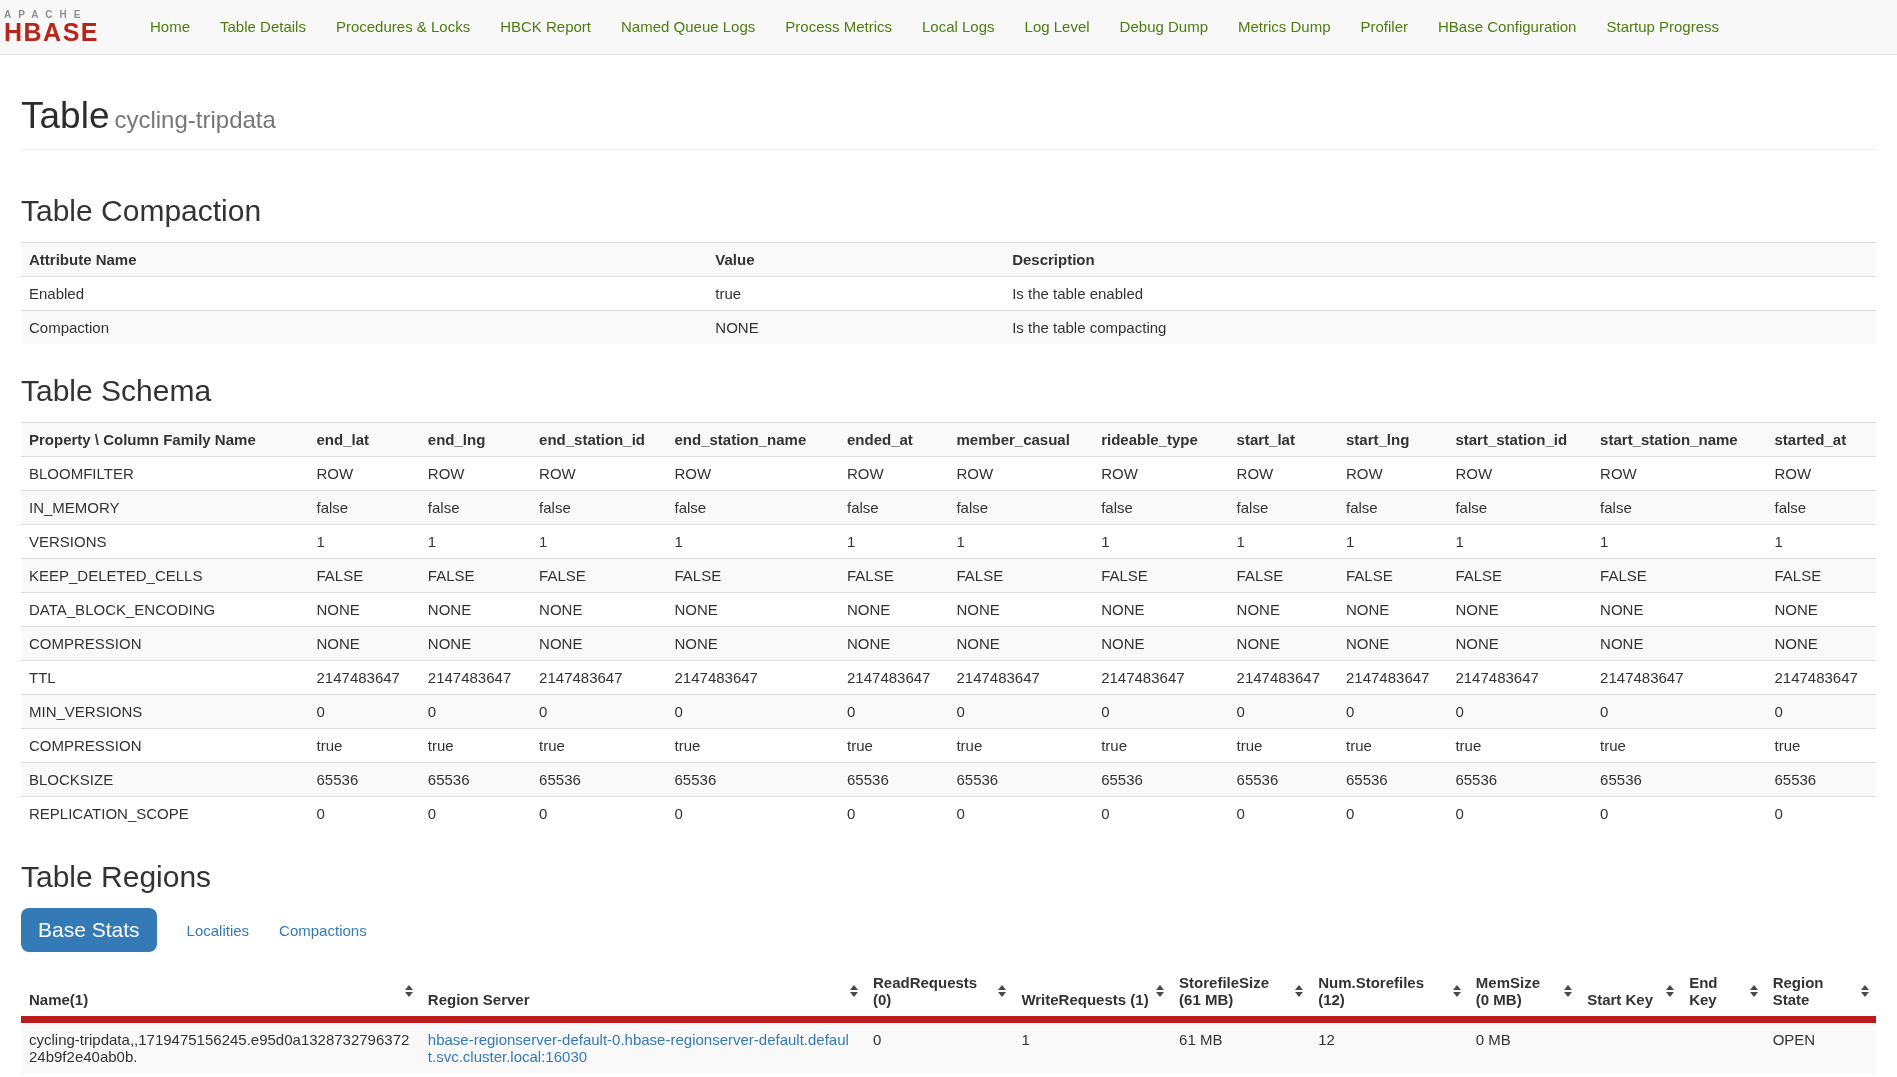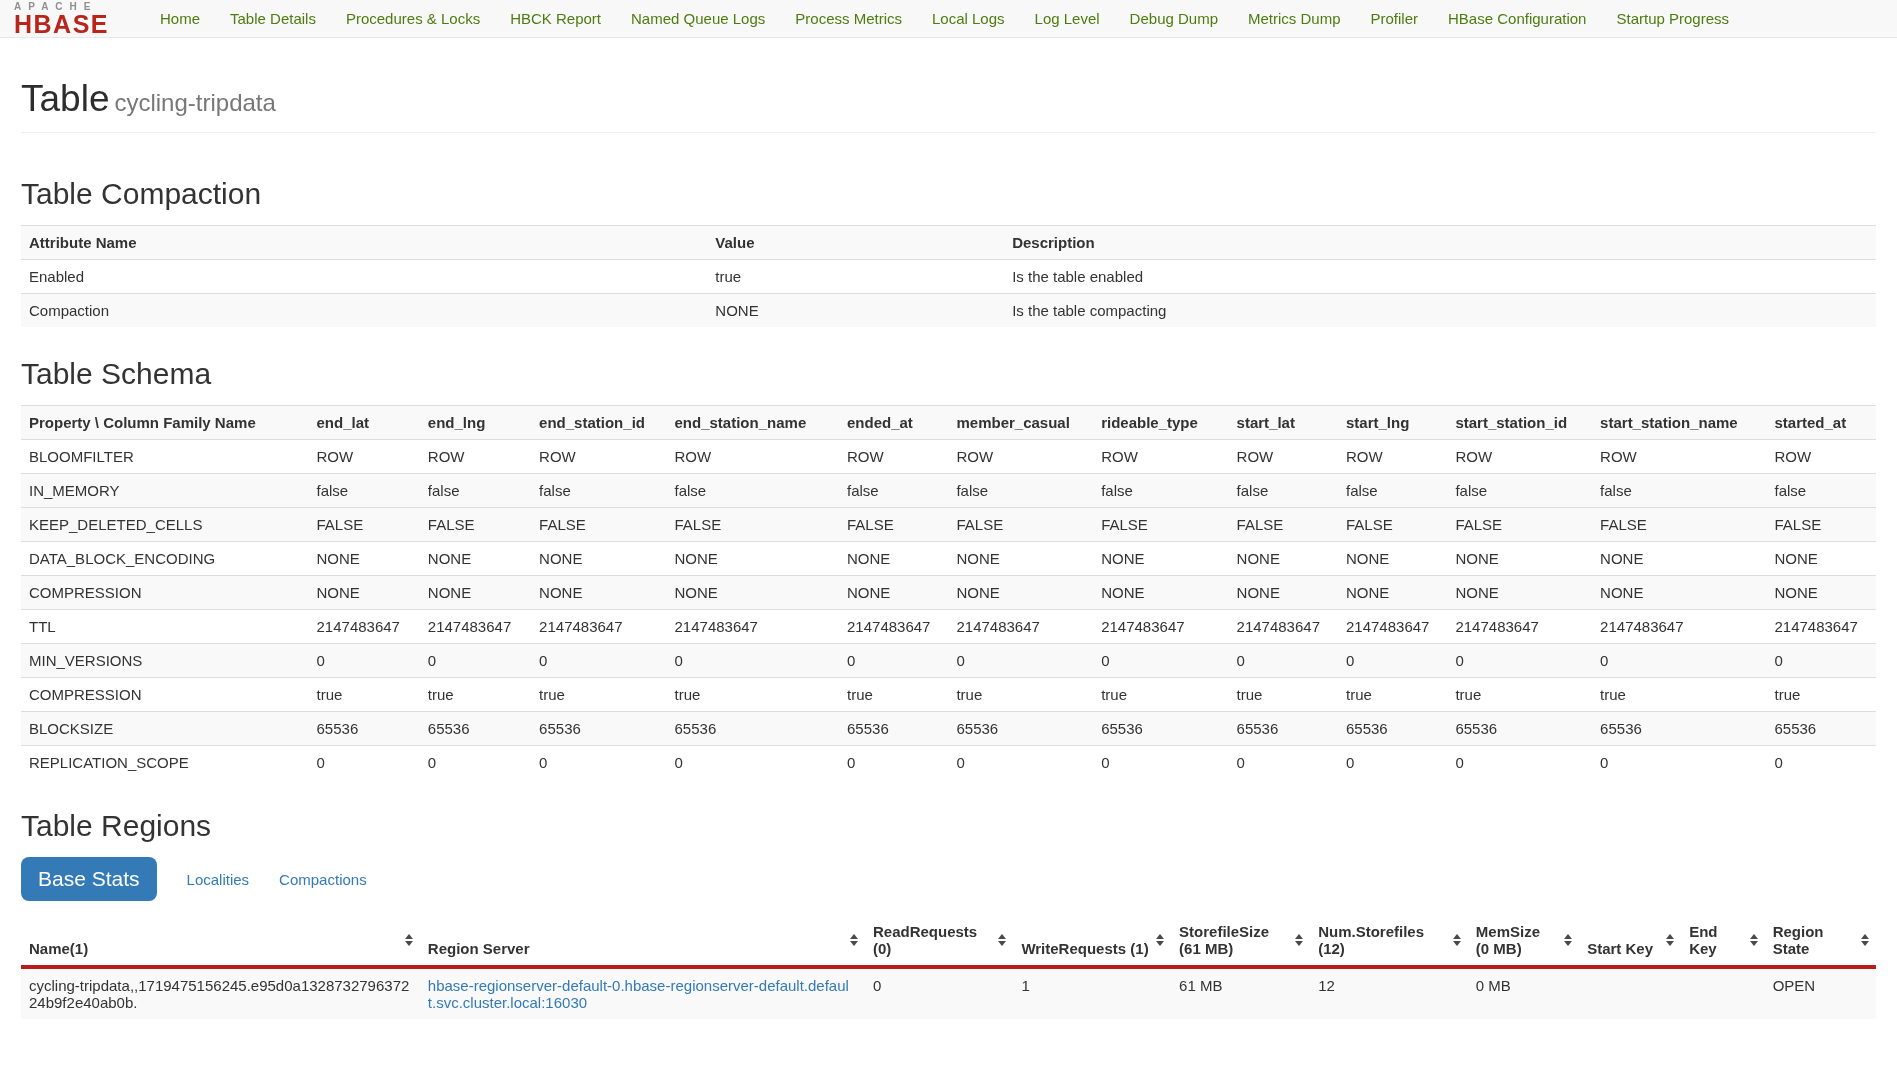--- a/index.html
+++ b/index.html
@@ -1,22 +1,22 @@
 <!DOCTYPE html>
 <html><head>
 <meta charset="utf-8">
 <style>
   * { box-sizing: border-box; margin: 0; padding: 0; }
   html, body { width: 1897px; height: 1077px; overflow: hidden; background: #fff; }
   body { font-family: "Liberation Sans", "DejaVu Sans", sans-serif; color: #333; font-size: 15px; }
 
   
   .navbar {
-    height: 38px; background: #f8f8f8; border-bottom: 1px solid #e7e7e7;
-    display: flex; align-items: center; padding-left: 10px;
+    height: 55px; background: #f8f8f8; border-bottom: 1px solid #e7e7e7;
+    display: flex; align-items: center; 
   }
   .logo { display: flex; flex-direction: column; justify-content: center; margin-right: 32px; cursor: pointer; padding: 2px 4px; }
   .logo-top { font-size: 10px; font-weight: bold; letter-spacing: 7px; color: #8e8e8e; line-height: 11px; text-shadow: 0 1px 0 #fff; }
   .logo-bottom { font-size: 25px; font-weight: 800; color: #b8251b; letter-spacing: 1.5px; line-height: 25px; font-stretch: condensed; }
   .nav-items { display: flex; align-items: center; height: 100%; }
   .nav-item { color: #4d7c0f; font-size: 15px; padding: 0 15px; line-height: 48px; cursor: pointer; white-space: nowrap; }
 
   
   .container { padding: 0 21px; }
   .page-header { margin-top: 40px; padding-bottom: 12px; border-bottom: 1px solid #eee; display: flex; align-items: baseline; gap: 5px; }
@@ -36,21 +36,21 @@
   td { overflow: hidden; }
 
   
   .tabs { margin: 4px 0 14px 0; display: flex; align-items: center; }
   .tab-active {
     display: inline-block; background: #337ab7; color: #fff; font-size: 21px;
     padding: 10px 17px; border-radius: 8px; cursor: pointer; border: none;
   }
   .tab-link { color: #337ab7; font-size: 15px; margin-left: 30px; text-decoration: none; cursor: pointer; }
 
-  #regions-table th { vertical-align: bottom; position: relative; padding-right: 22px; cursor: pointer; border-top: none; border-bottom: 4px solid #b91c1c; }
+  #regions-table th { vertical-align: bottom; position: relative; padding-right: 22px; cursor: pointer; border-top: none; border-bottom: 7px solid #b91c1c; }
   #regions-table td { border-top: none; }
   .sort-icon { position: absolute; right: 7px; top: 50%; transform: translateY(-50%); display: flex; flex-direction: column; align-items: center; }
   .sort-up { width: 0; height: 0; border-left: 4px solid transparent; border-right: 4px solid transparent; border-bottom: 5px solid #4a4a4a; margin-bottom: 2px; }
   .sort-down { width: 0; height: 0; border-left: 4px solid transparent; border-right: 4px solid transparent; border-top: 5px solid #4a4a4a; }
 
   .break-all { word-break: break-all; }
   a.rs-link { color: #337ab7; text-decoration: none; cursor: pointer; margin-top: 34px; }
 </style>
 </head>
 <body>
@@ -166,20 +166,35 @@
           <td>false</td>
           <td>false</td>
           <td>false</td>
           <td>false</td>
           <td>false</td>
           <td>false</td>
           <td>false</td>
           <td>false</td>
           <td>false</td>
         </tr>
+        <tr>
+          <td>VERSIONS</td>
+          <td>1</td>
+          <td>1</td>
+          <td>1</td>
+          <td>1</td>
+          <td>1</td>
+          <td>1</td>
+          <td>1</td>
+          <td>1</td>
+          <td>1</td>
+          <td>1</td>
+          <td>1</td>
+          <td>1</td>
+        </tr>
         <tr class="striped">
           <td>KEEP_DELETED_CELLS</td>
           <td>FALSE</td>
           <td>FALSE</td>
           <td>FALSE</td>
           <td>FALSE</td>
           <td>FALSE</td>
           <td>FALSE</td>
           <td>FALSE</td>
           <td>FALSE</td>

